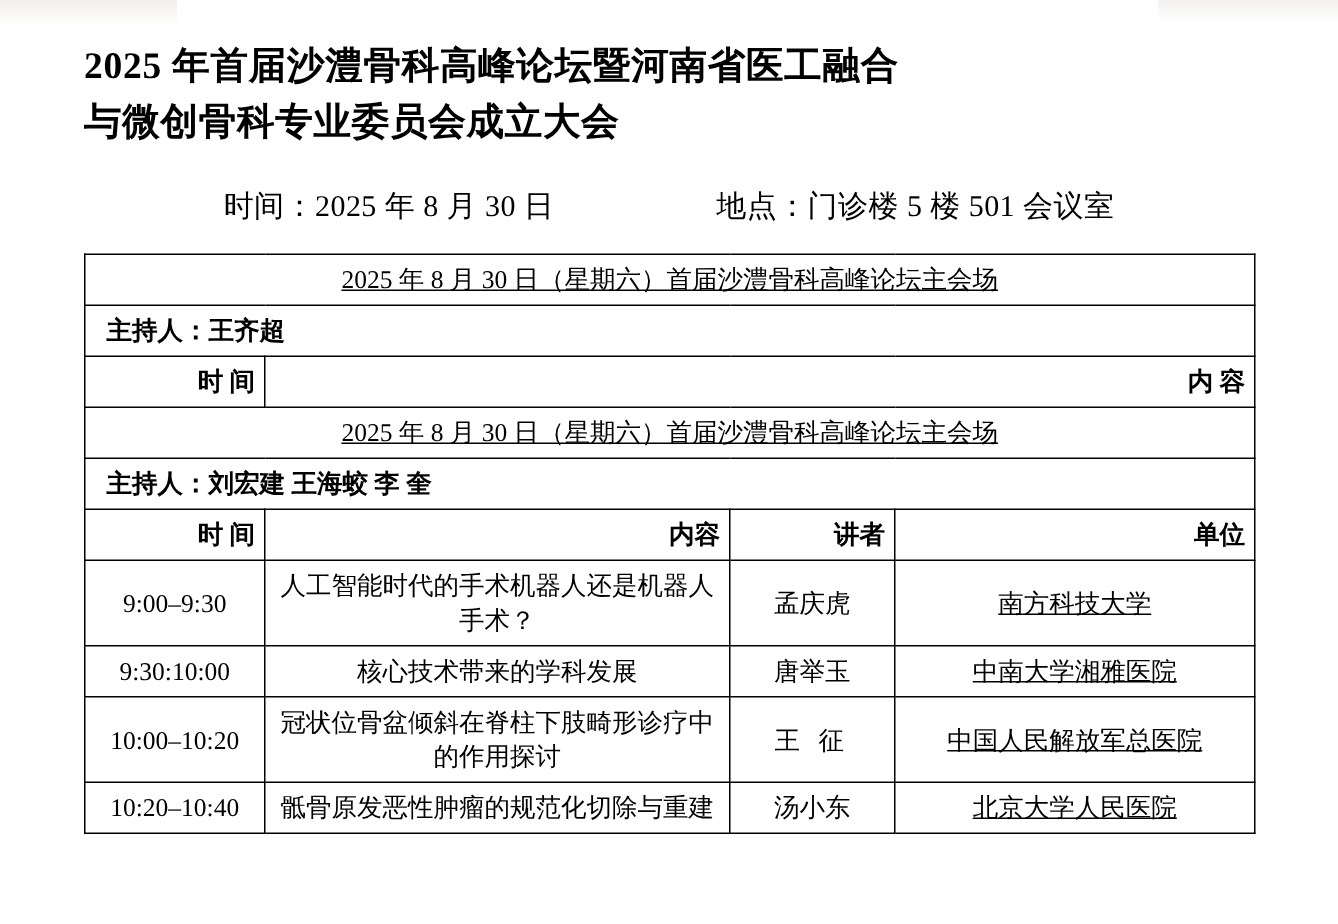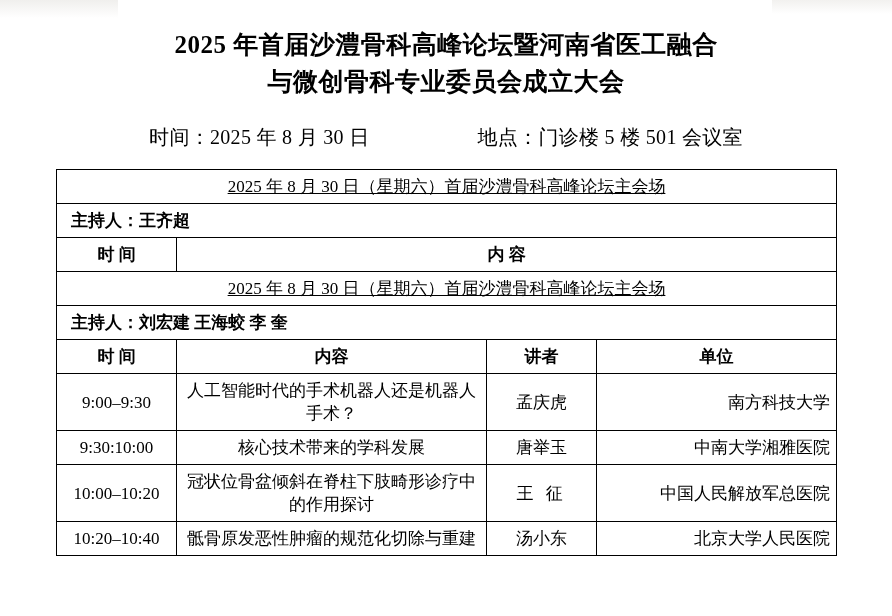--- a/index.html
+++ b/index.html
@@ -28,21 +28,21 @@
     width: 120px; height: 14px;
     background: linear-gradient(180deg, #f2f1ef 0%, #ffffff 100%);
   }
   .page {
     position: relative;
     padding: 0 56px;
     box-sizing: border-box;
     width: 892px;
   }
   .title-block {
-    text-align: center;
+    text-align: left;
     font-weight: bold;
     font-size: 25px;
     line-height: 37px;
     padding-top: 26px;
     letter-spacing: 0.5px;
   }
   .title-line {
     display: block;
   }
   .subtitle-line {
@@ -79,36 +79,37 @@
     text-decoration: underline;
   }
   .host {
     font-weight: bold;
     text-align: left;
     padding-left: 14px !important;
     font-size: 18px;
     margin-left: 20px;
   }
   .colhead {
-    text-align: center;
+    text-align: right;
     font-weight: bold;
     font-size: 18px;
   }
   .time-cell {
     text-align: center;
     font-size: 16px;
   }
   .content-cell {
     text-align: center;
   }
   .speaker-cell {
     text-align: center;
   }
   .unit-cell {
-    text-align: right;
+    text-align: center;
+    text-decoration: underline;
   }
   .spaced {
     letter-spacing: 4px;
   }
 </style>
 </head>
 <body>
 
 <div class="scan-edge-left"></div>
 <div class="scan-edge-right"></div>

